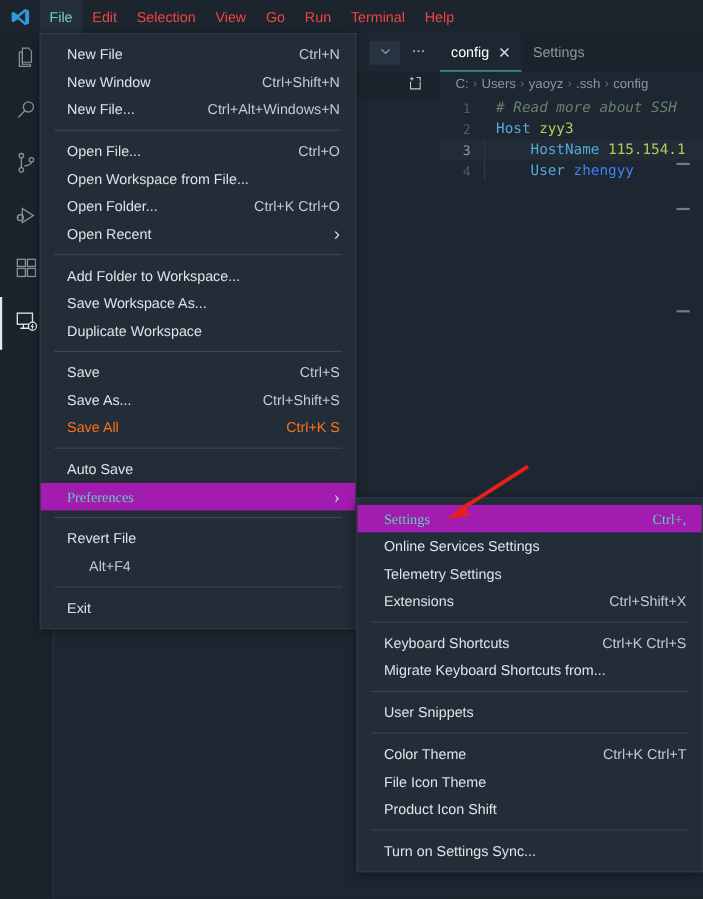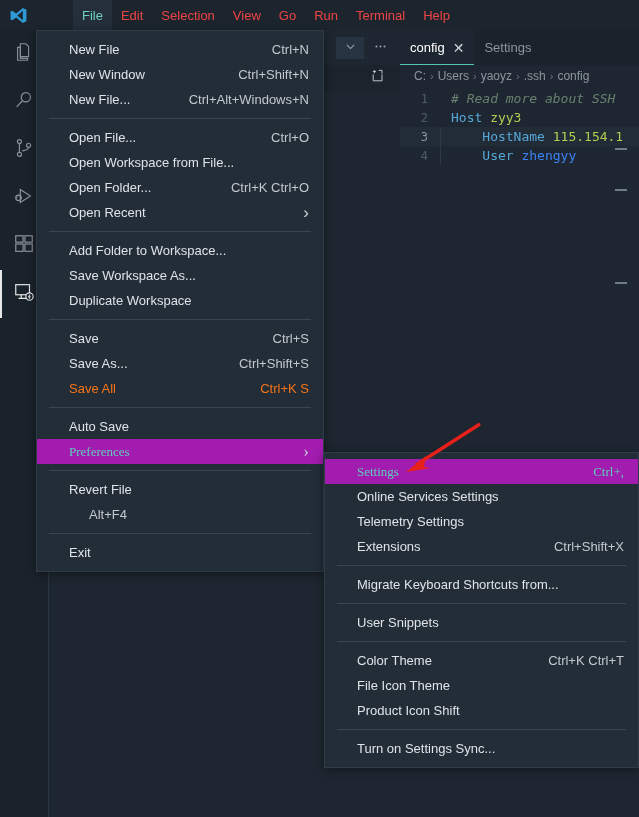--- a/index.html
+++ b/index.html
@@ -7,21 +7,21 @@
     width: 639px; height: 817px;
     background: #1e2630;
     font-family: "Liberation Sans", sans-serif;
     overflow: hidden;
   }
   #app { position: relative; width: 639px; height: 817px; }
 
   
   .menubar {
     position: absolute; top: 0; left: 0; width: 639px; height: 30px;
-    background: #1c252e; display: flex; align-items: center; gap: 37px;
+    background: #1c252e; display: flex; align-items: center;
   }
   .vs-logo { width: 36px; height: 30px; display: flex; align-items: center; justify-content: center; }
   .menubar-item {
     height: 30px; padding: 0 9px; display: flex; align-items: center;
     font-size: 13px; color: #ef4444; white-space: nowrap;
   }
   .menubar-item.active { background: #252f3a; color: #6fd0c0; }
 
   
   .activitybar {
@@ -104,21 +104,21 @@
   
   .menu {
     position: absolute; background: #222d38; border: 1px solid #2f3b46;
     box-shadow: 0 2px 10px rgba(0,0,0,0.45); padding: 6px 0;
     font-size: 13px; color: #dfe3e7;
   }
   #file-menu { top: 30px; left: 36px; width: 288px; }
   #prefs-menu { top: 452px; left: 324px; width: 315px; }
   .mi {
     display: flex; align-items: center; height: 25px;
-    padding: 0 14px 0 32px; white-space: nowrap; justify-content: space-between;
+    padding: 0 14px 0 24px; white-space: nowrap; justify-content: space-between;
   }
   .mi .label { flex: 1; }
   .mi .accel { color: #c3c9cf; padding-left: 20px; }
   .mi .chev { color: #cdd3d9; font-size: 12px; }
   .mi.disabled .label, .mi.disabled .accel { color: #f97316; }
   .mi.highlight { background: #a21caf; font-family: Liberation Serif, serif; }
   .mi.highlight .label, .mi.highlight .accel { color: #5fcfbb; }
   .sep { height: 1px; background: #3a454f; margin: 6px 12px; }
 
   
@@ -356,20 +356,24 @@
       </div>
       <div class="mi">
         <span class="label">Telemetry Settings</span>
       </div>
       <div class="mi">
         <span class="label">Extensions</span>
         <span class="accel">Ctrl+Shift+X</span>
       </div>
       <div class="sep"></div>
       <div class="mi">
+        <span class="label">Keyboard Shortcuts</span>
+        <span class="accel">Ctrl+K Ctrl+S</span>
+      </div>
+      <div class="mi">
         <span class="label">Migrate Keyboard Shortcuts from...</span>
       </div>
       <div class="sep"></div>
       <div class="mi">
         <span class="label">User Snippets</span>
       </div>
       <div class="sep"></div>
       <div class="mi">
         <span class="label">Color Theme</span>
         <span class="accel">Ctrl+K Ctrl+T</span>

